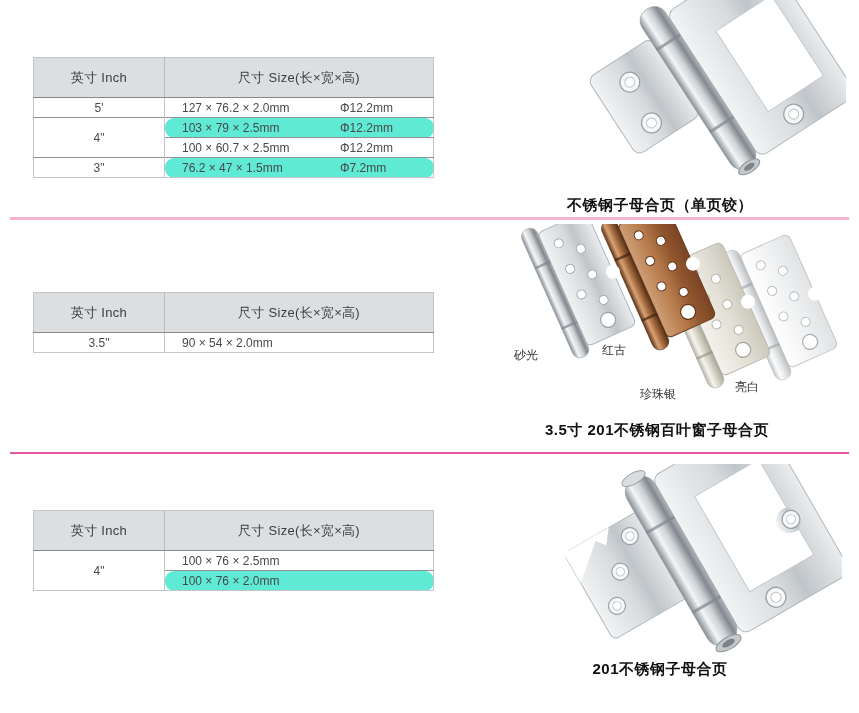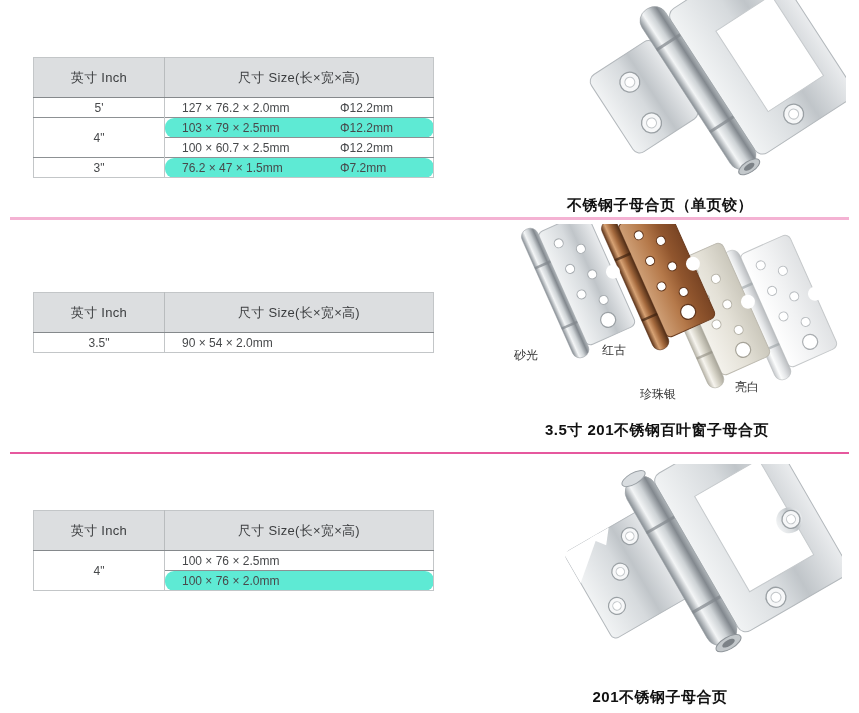--- a/index.html
+++ b/index.html
@@ -32,21 +32,21 @@
   .t2 { top:276px; }
   .t2 td { height:22px; }
   .t3 { top:494px; }
   .t3 td { height:21px; }
 
   
   .caption { position:absolute; width:390px; text-align:center;
              font-size:15px; font-weight:700; color:#111; letter-spacing:0.5px; }
   .cap1 { left:465px; top:187px;margin-top:9px; }
   .cap2 { left:462px; top:421px; }
-  .cap3 { left:465px; top:660px;margin-top:28px; }
+  .cap3 { left:465px; top:660px; }
 
   
   .divider { position:absolute; left:10px; width:839px; }
   .div1 { top:217px; height:3px; background:#f4b2d3; }
   .div2 { top:452px; height:2px; background:#e6589e; }
 
   
   .img { position:absolute; }
   .img1 { left:556px; top:0px; }
   .img2 { left:492px; top:224px; }

